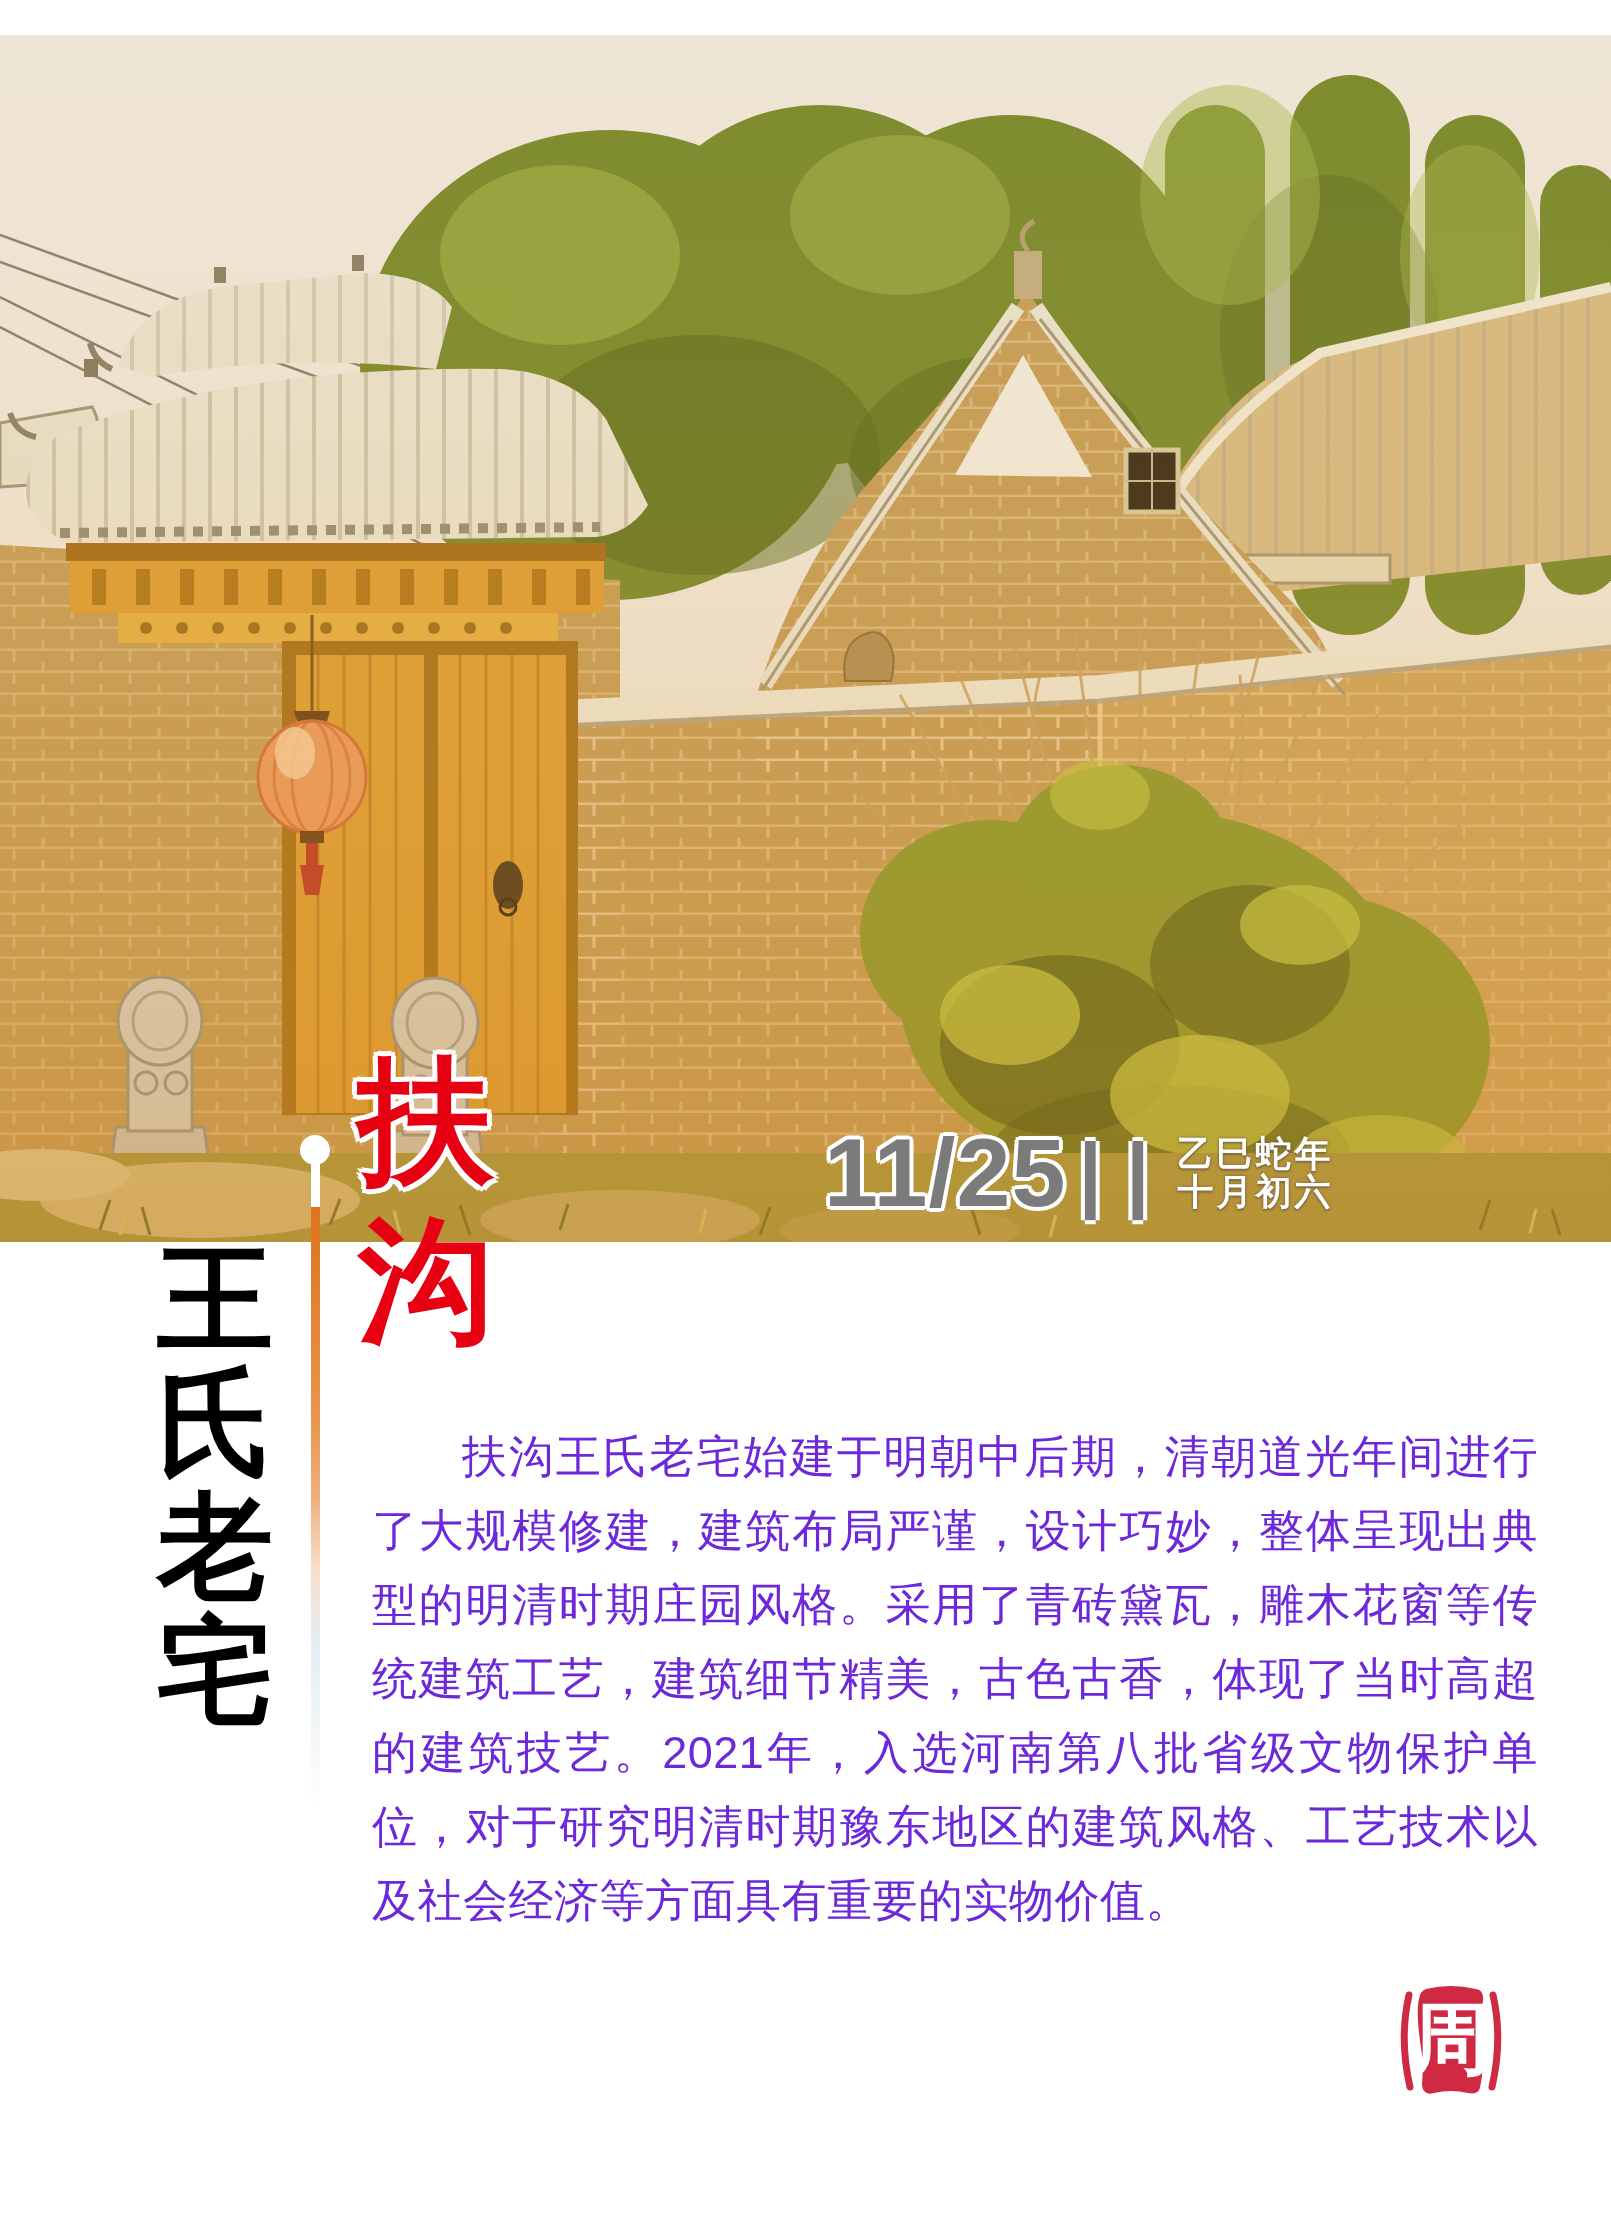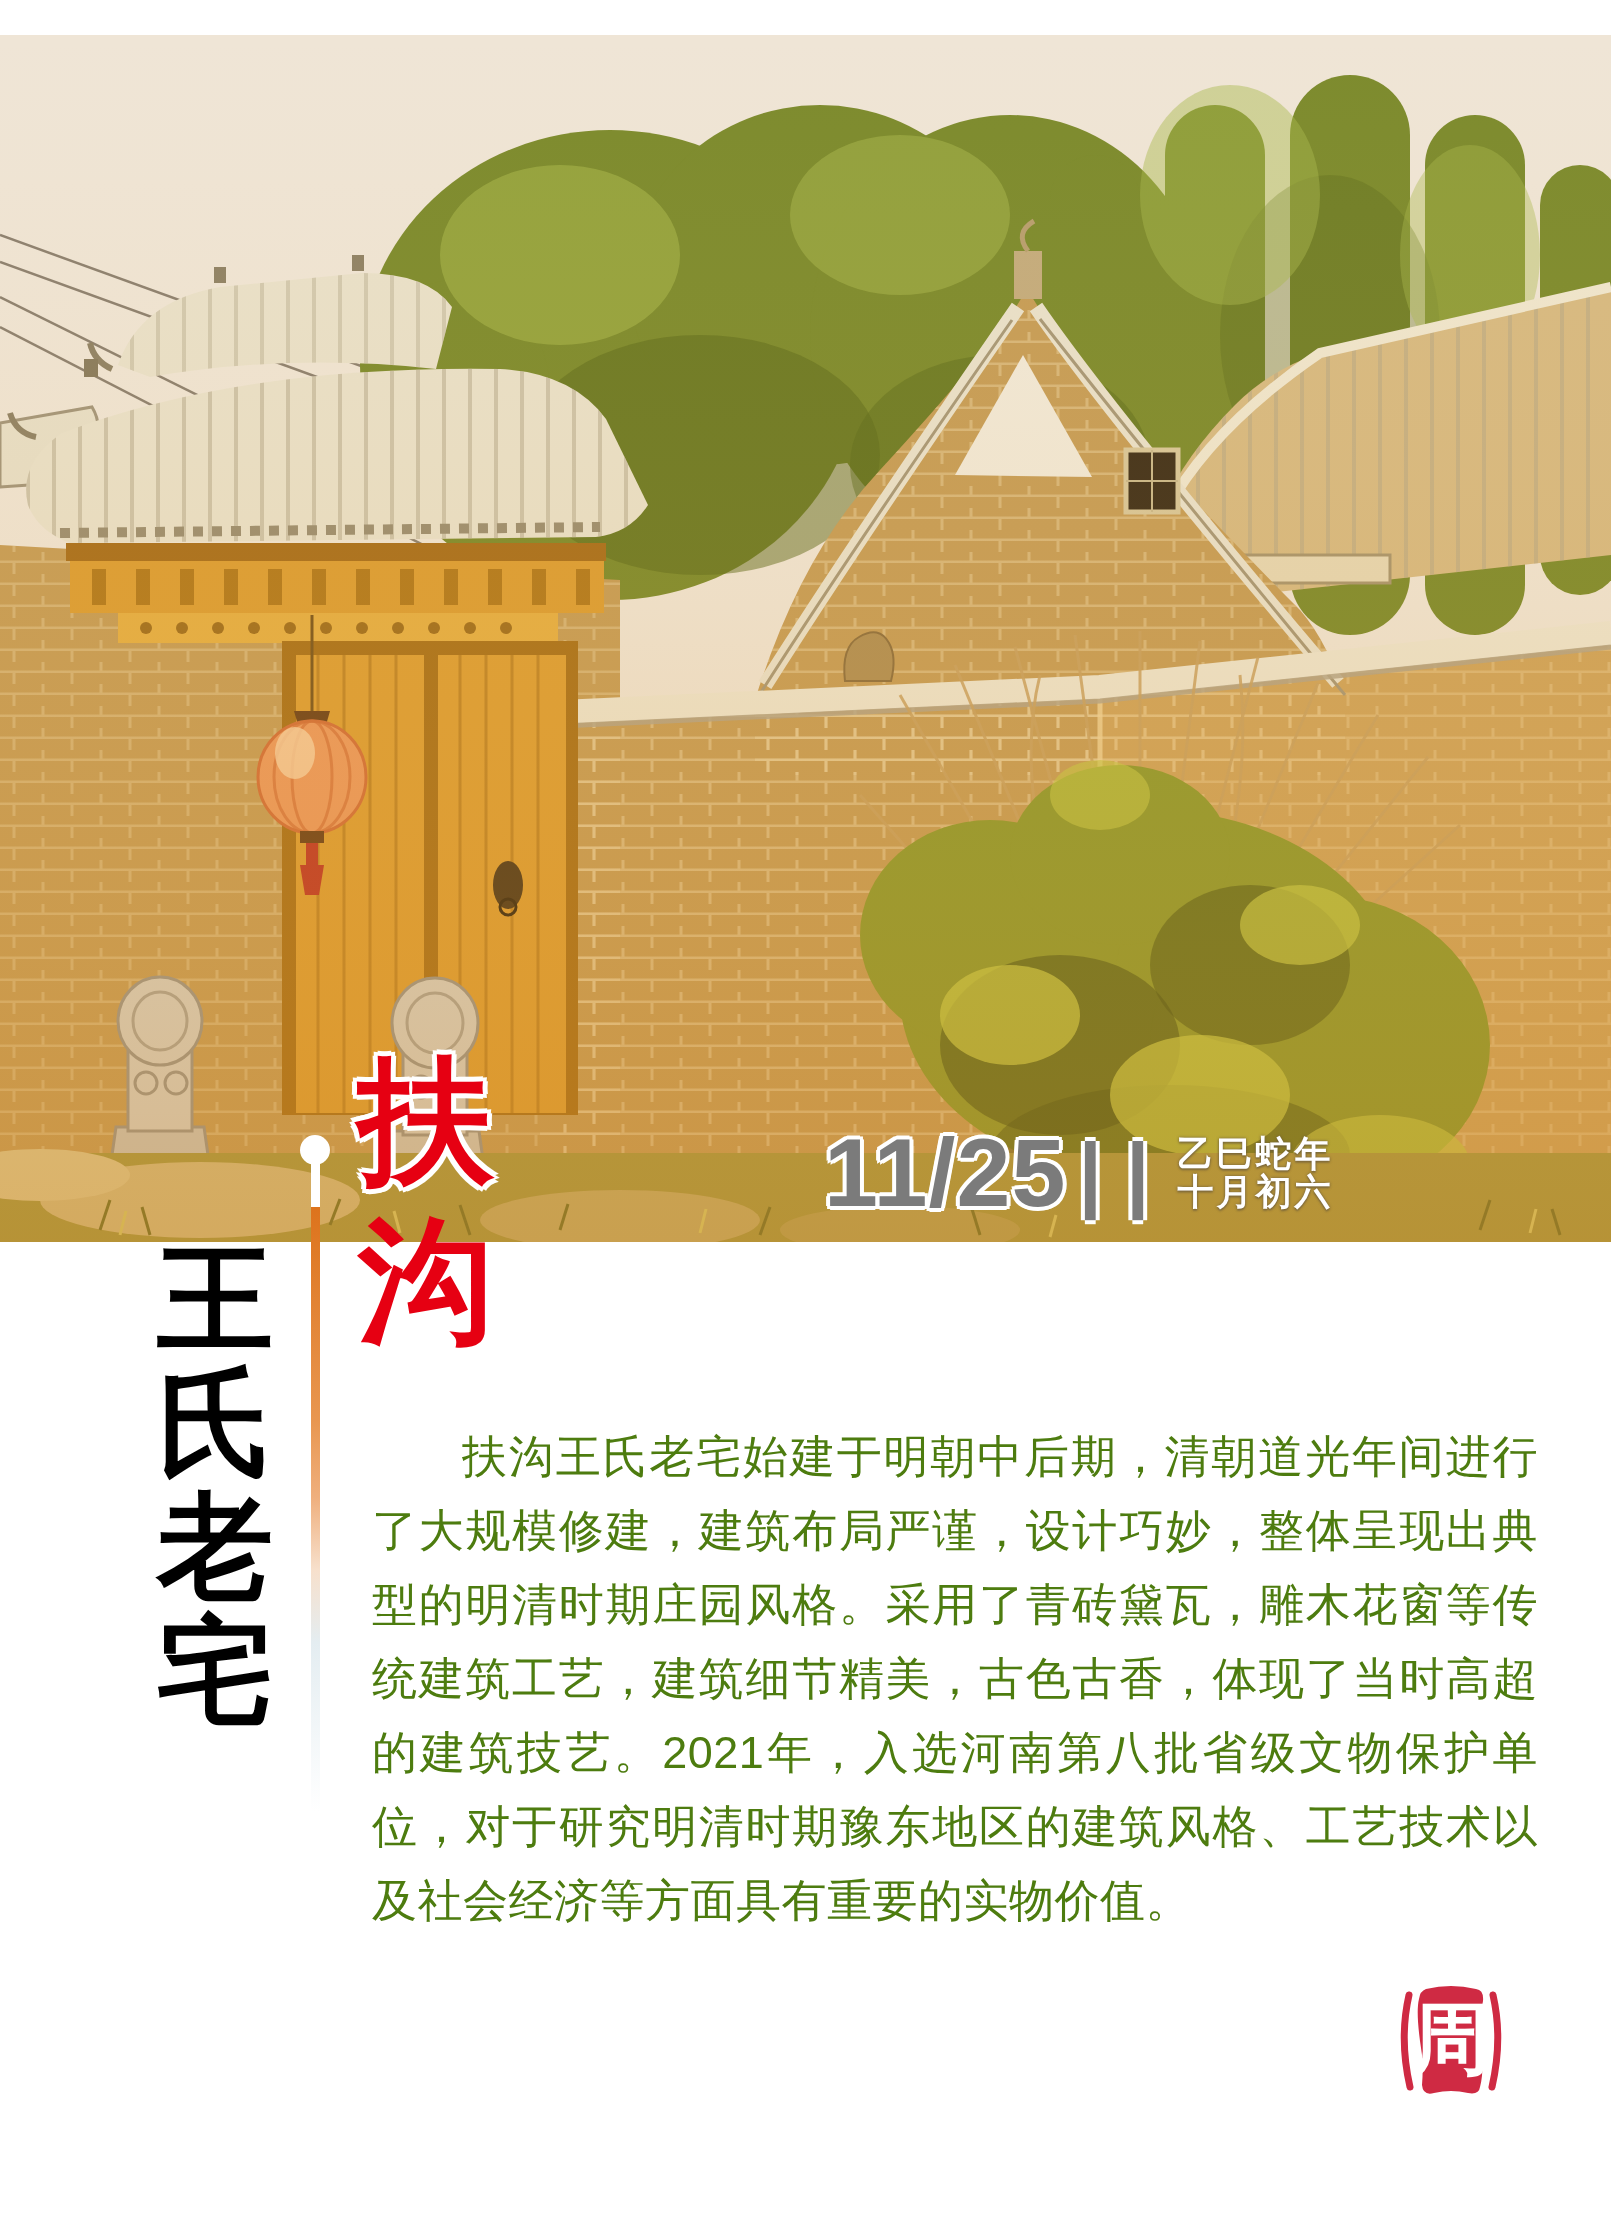--- a/index.html
+++ b/index.html
@@ -57,21 +57,21 @@
   .main-title{
     position:absolute;left:148px;top:1238px;width:134px;
     display:flex;flex-direction:column;text-align:center;
     color:#000000;font-family:"Liberation Serif",serif;
     font-size:116px;line-height:124px;font-weight:700;
   }
 
   
   .body-text{
     position:absolute;left:372px;top:1420px;width:1166px;
-    font-size:45px;line-height:74px;color:#4d7c0f;margin:0;
+    font-size:45px;line-height:74px;color:#6d28d9;margin:0;
     text-align:justify;text-indent:2em;letter-spacing:0.5px;
     font-family:"Liberation Sans",sans-serif;
   }
 
   
   .seal{position:absolute;left:1399px;top:1980px;width:104px;height:124px;}
 </style>
 </head>
 <body>
 

